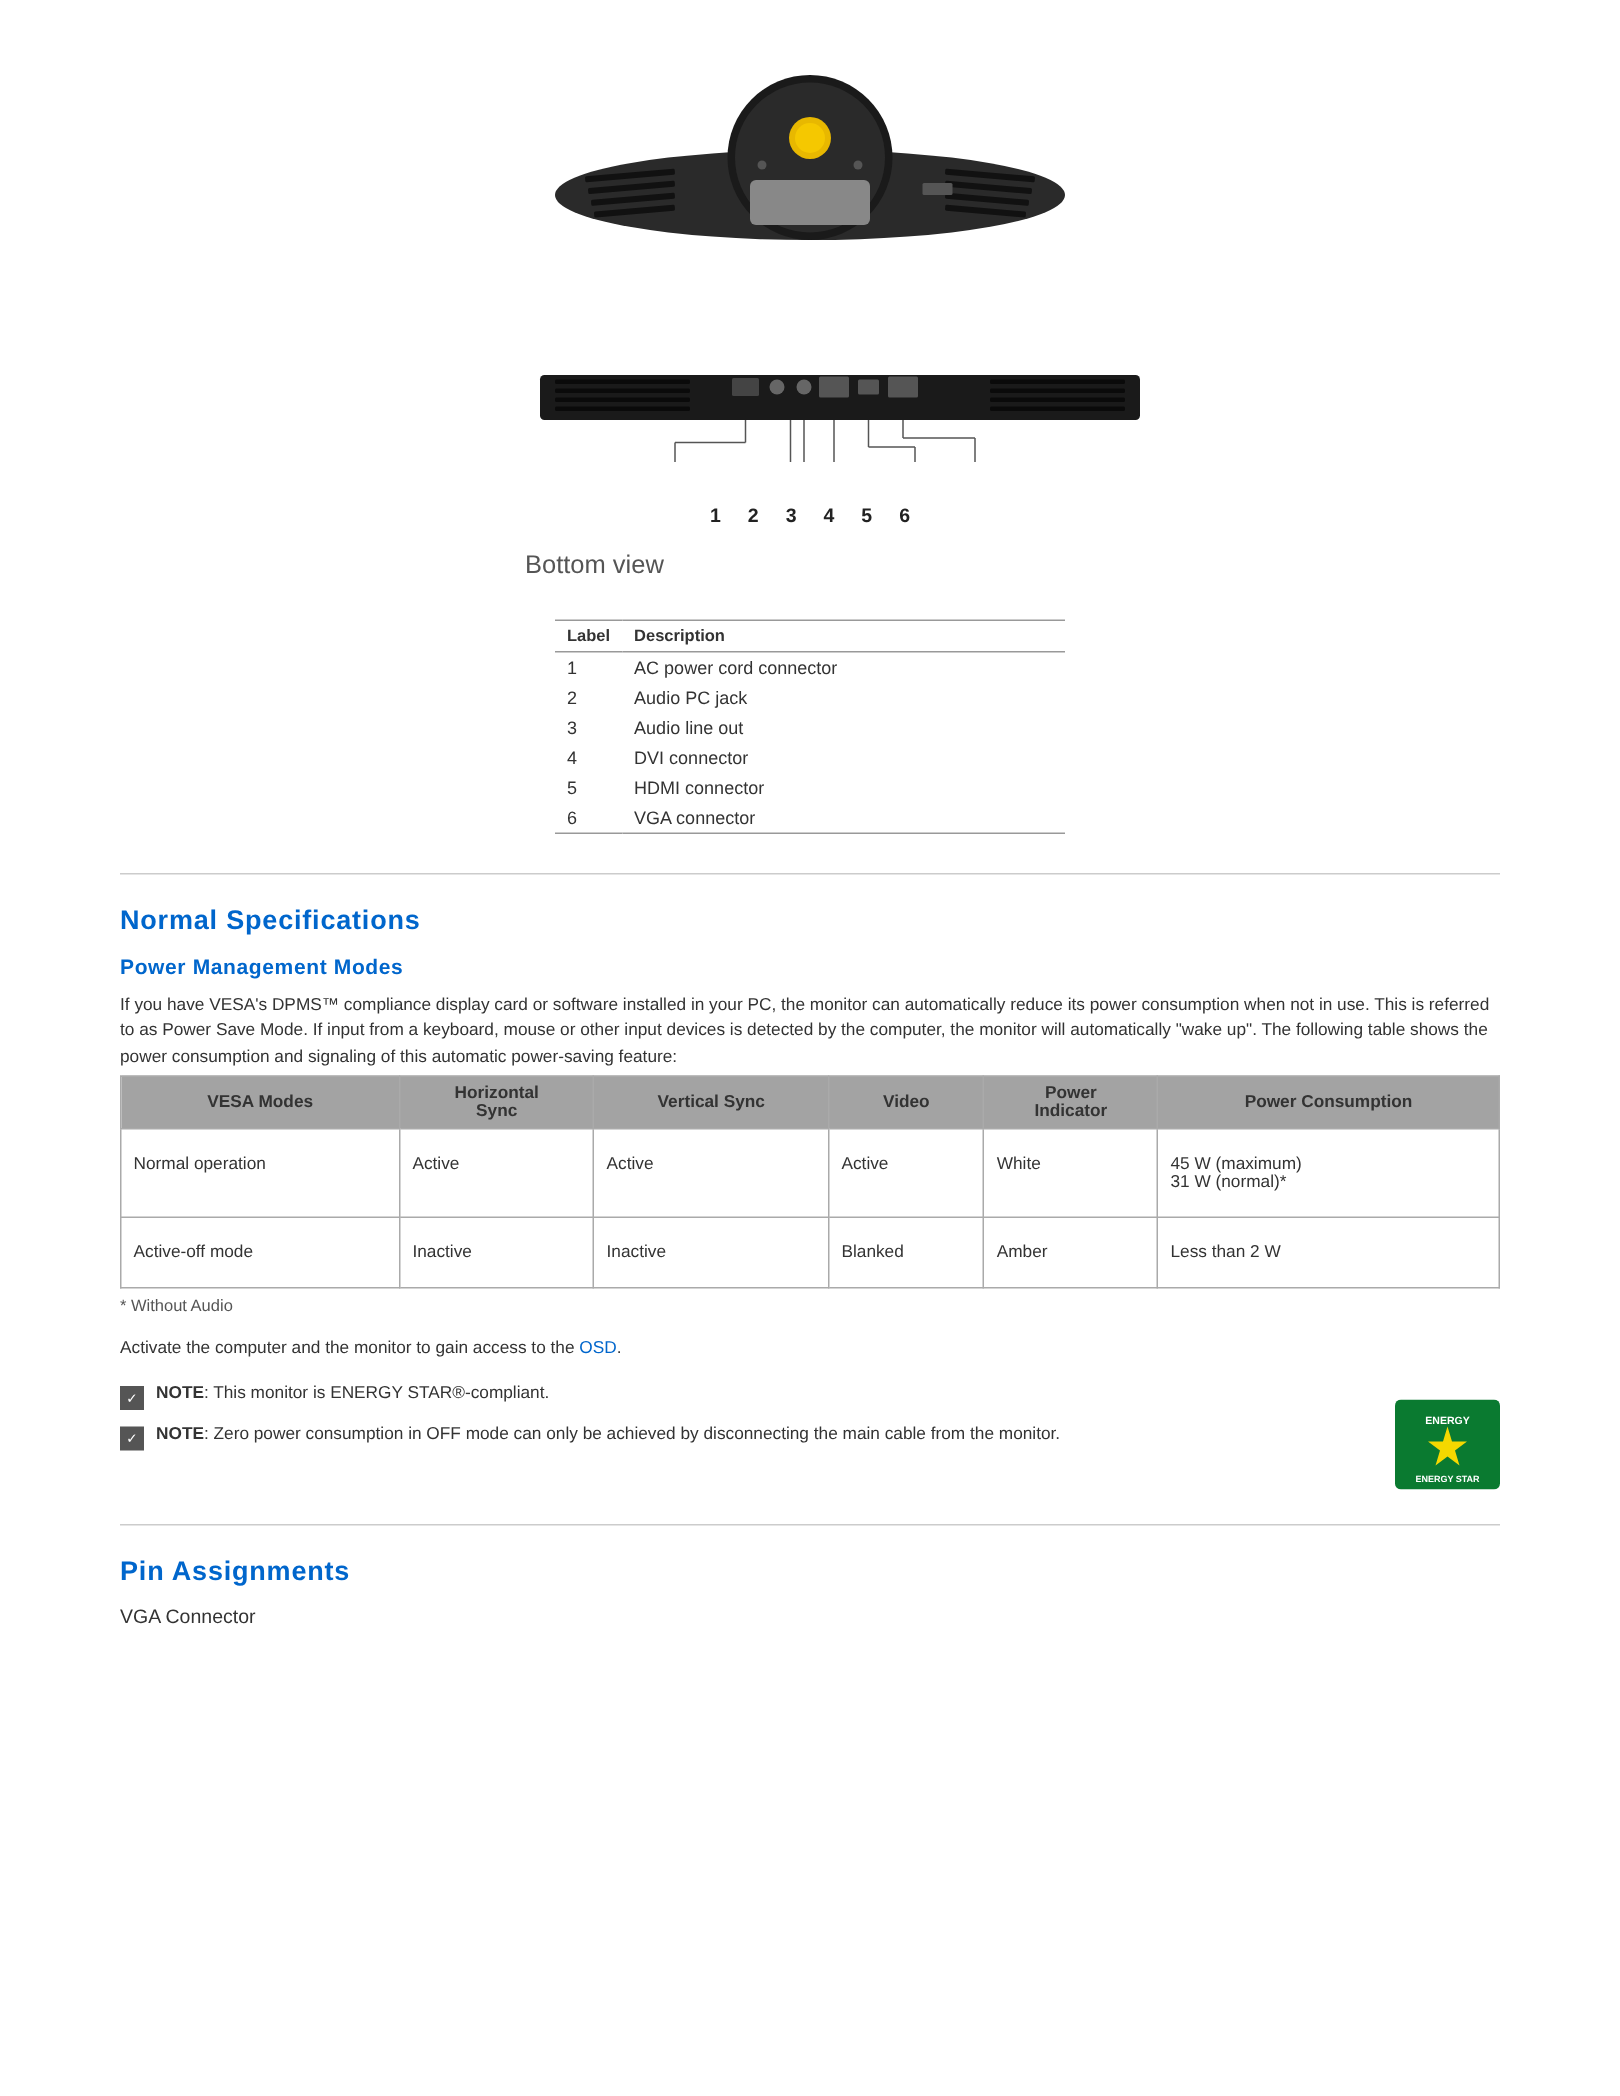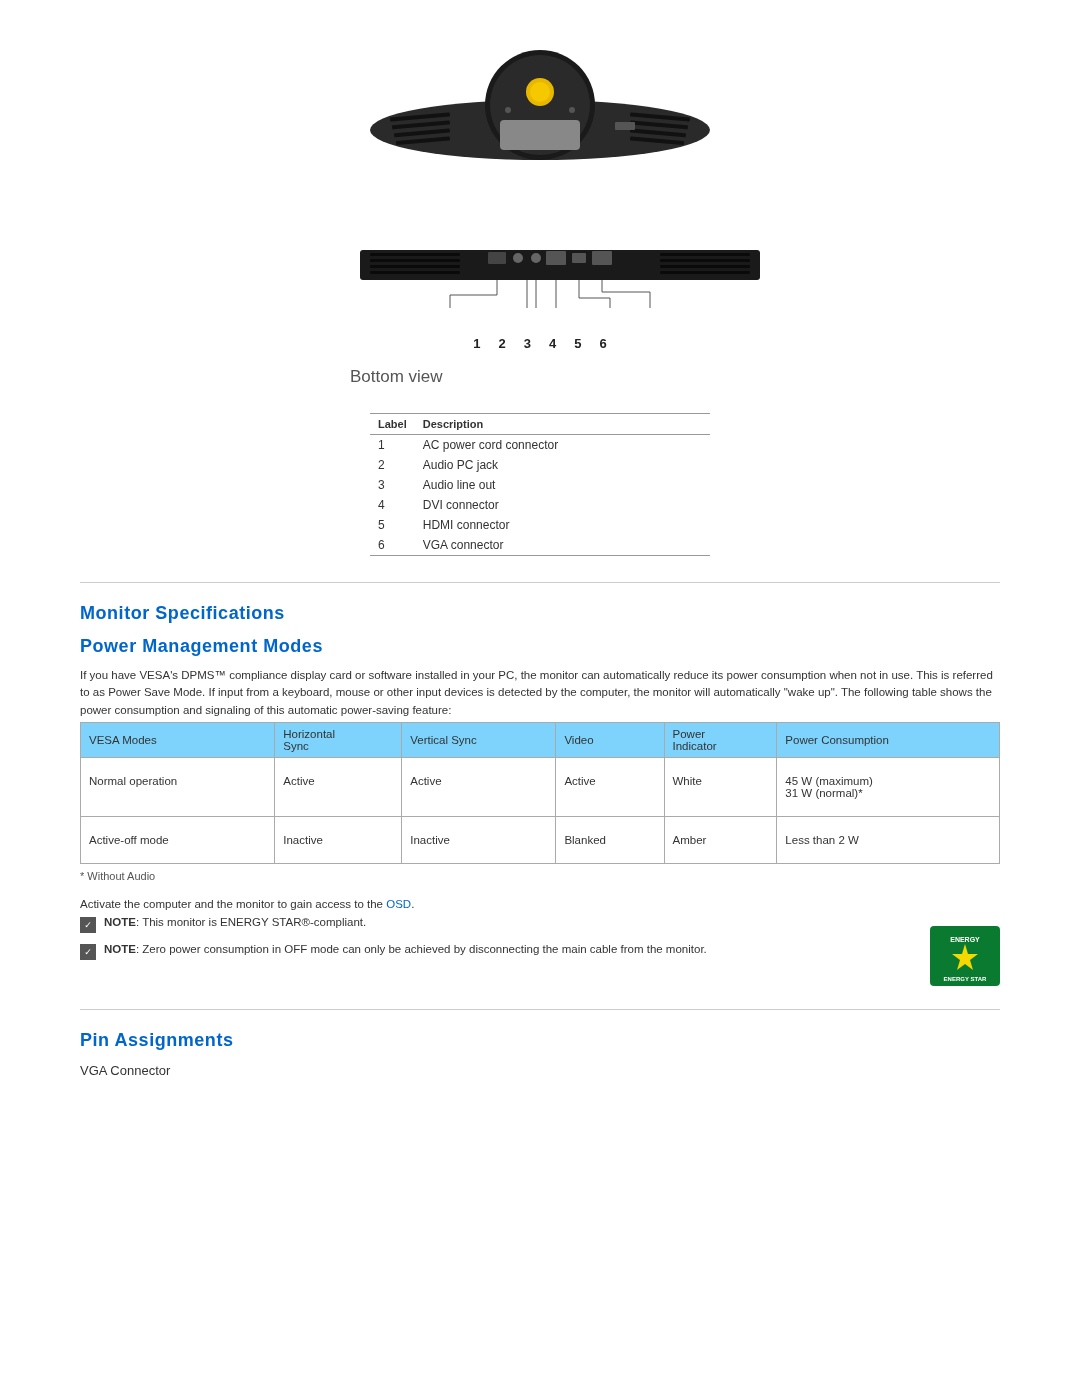--- a/index.html
+++ b/index.html
@@ -102,21 +102,21 @@
     .section-title {
       color: #0066cc;
       font-size: 18px;
       font-weight: bold;
       margin-bottom: 12px;
       letter-spacing: 0.03em;
     }
 
     .sub-section-title {
       color: #0066cc;
-      font-size: 18px;
+      font-size: 14px;
       font-weight: bold;
       margin-bottom: 10px;
       letter-spacing: 0.03em;
     }
 
     
     .description-text {
       font-size: 11.5px;
       color: #333;
       line-height: 1.5;
@@ -127,42 +127,42 @@
     .power-table {
       width: 100%;
       border-collapse: collapse;
       font-size: 11.5px;
       margin-bottom: 6px;
     }
 
     .power-table th {
       border: 1px solid #aaa;
       padding: 5px 8px;
-      text-align: left;
-      font-weight: normal;
-      background: #7dd3fc;
+      text-align: center;
+      font-weight: bold;
+      background: #a3a3a3;
     }
 
     .power-table td {
       border: 1px solid #aaa;
       padding: 17px 8px;
       text-align: left;
       vertical-align: top;
     }
 
     .footnote {
       font-size: 11px;
       color: #555;
       margin-bottom: 16px;
     }
 
     .activate-text {
       font-size: 11.5px;
       color: #333;
-      margin-bottom: 6px;
+      margin-bottom: 18px;
     }
 
     .osd-link {
       color: #0066cc;
       text-decoration: none;
     }
 
     
     .note-box {
       display: flex;
@@ -335,21 +335,21 @@
             <td>6</td>
             <td>VGA connector</td>
           </tr>
         </tbody>
     </table>
   </div>
 
   <hr class="section-divider">
 
   <div class="monitor-specs-section">
-    <h2 class="section-title">Monitor Specifications</h2>
+    <h2 class="section-title">Normal Specifications</h2>
 
     <h3 class="sub-section-title">Power Management Modes</h3>
 
     <p class="description-text">If you have VESA's DPMS™ compliance display card or software installed in your PC, the monitor can automatically reduce its power consumption when not in use. This is referred to as Power Save Mode. If input from a keyboard, mouse or other input devices is detected by the computer, the monitor will automatically "wake up". The following table shows the power consumption and signaling of this automatic power-saving feature:</p>
 
     <table class="power-table">
       <thead>
         <tr>
           <th>VESA Modes</th>
           <th>Horizontal<br>Sync</th>

